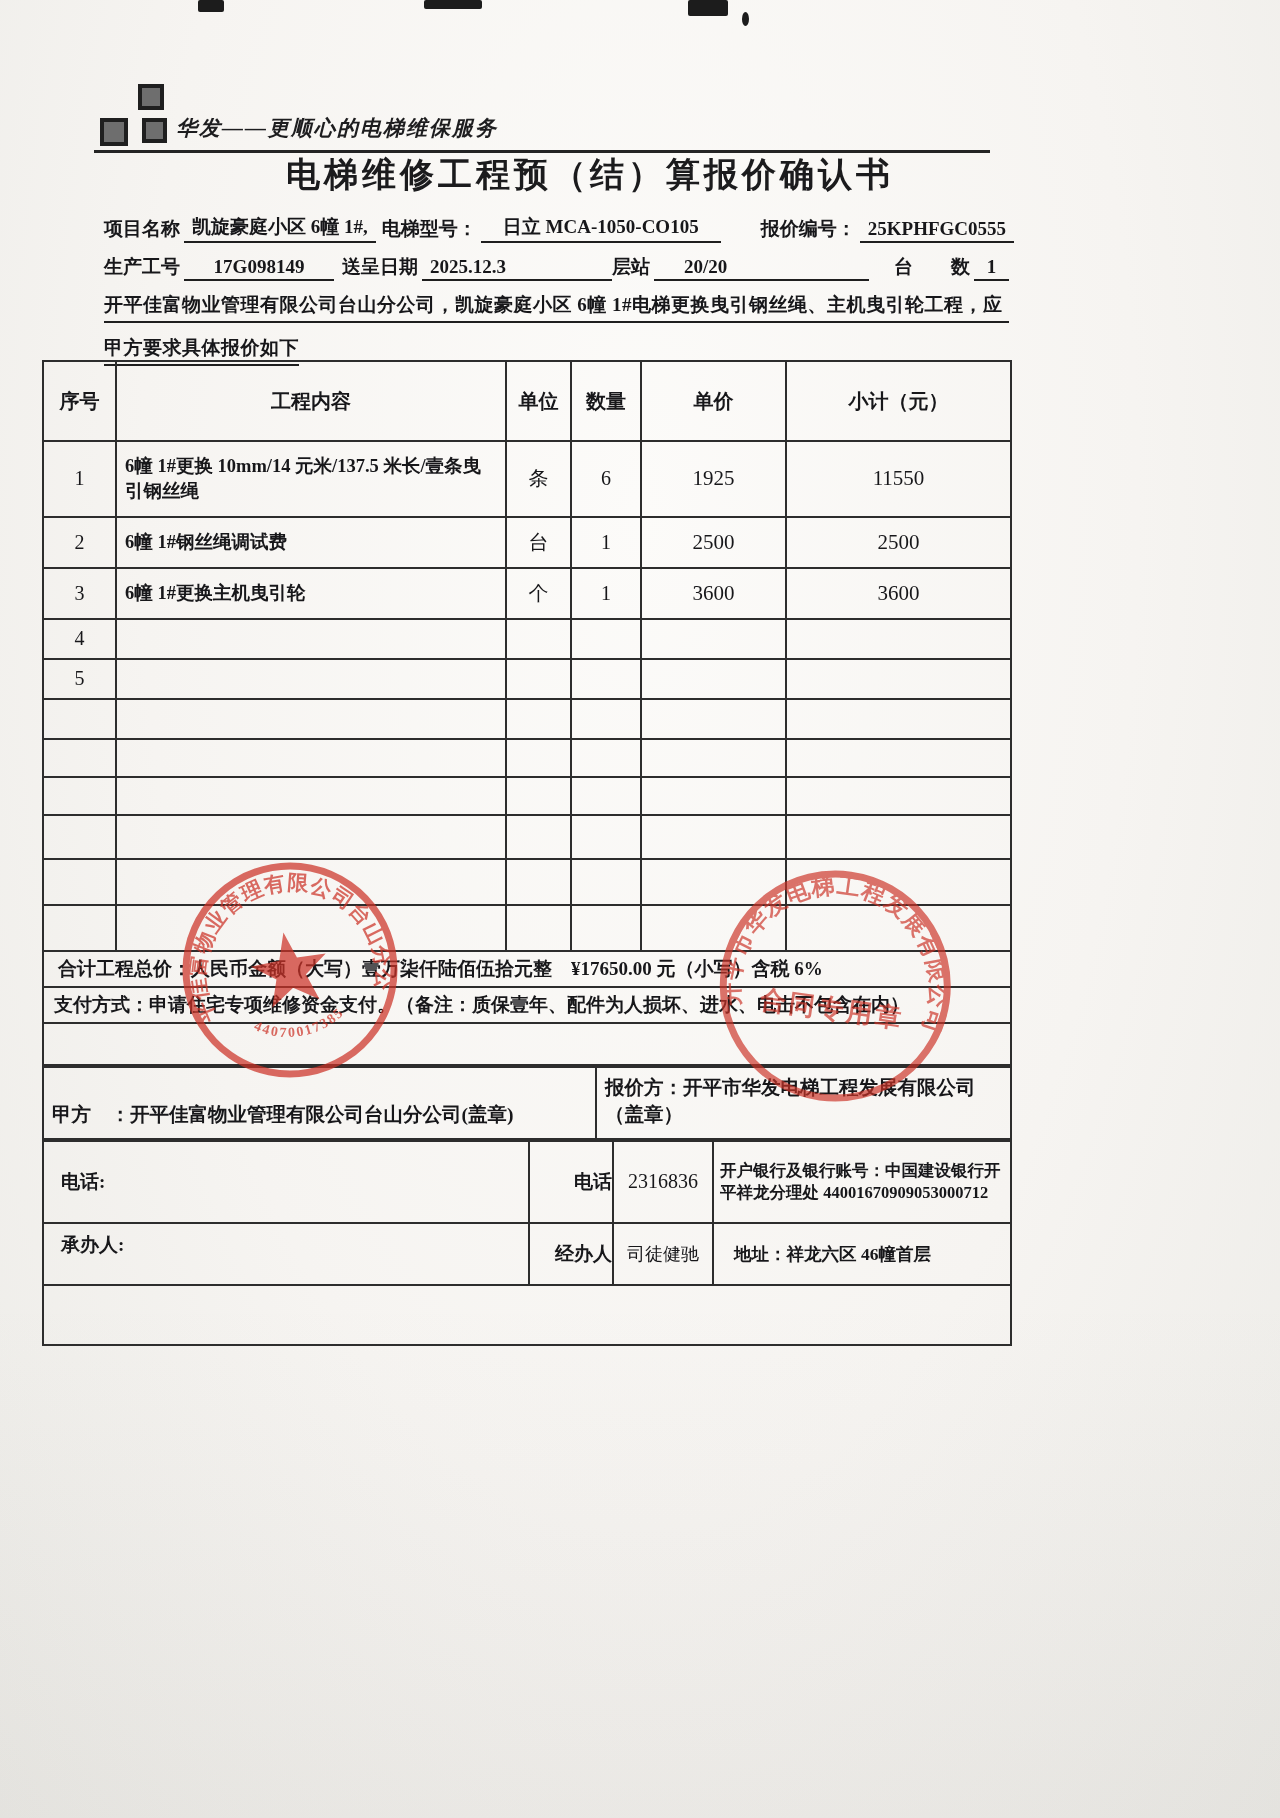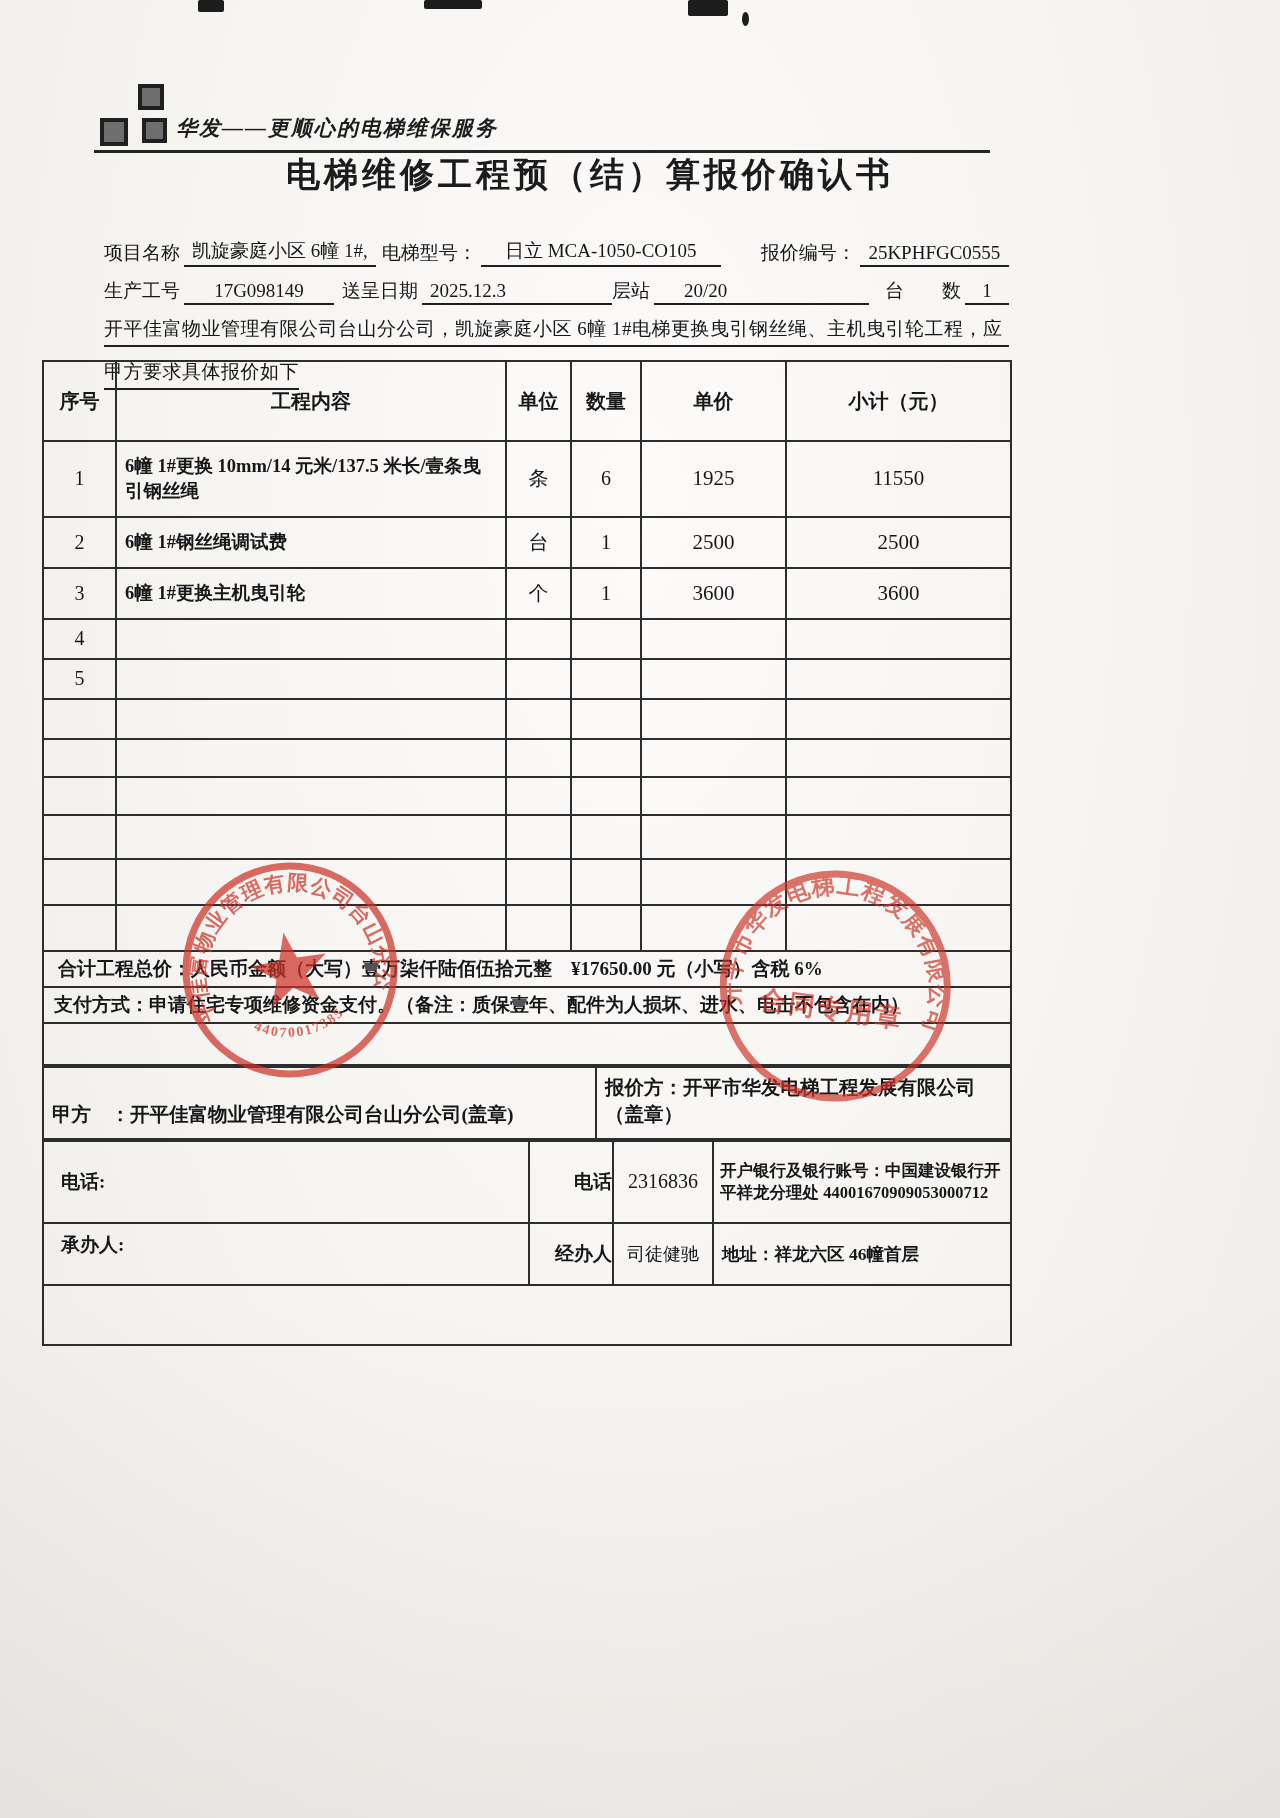--- a/index.html
+++ b/index.html
@@ -37,21 +37,21 @@
     font-style:italic; letter-spacing:2px; color:#1d1d1f; white-space:nowrap;
   }
   .brand-rule{ position:absolute; left:-4px; top:66px; width:896px; height:3px; background:#242424; }
 
   .doc-title{
     position:absolute; left:0; top:152px; width:1180px; text-align:center;
     font-size:34px; font-weight:bold; letter-spacing:4px; color:#1b1b1d;
   }
 
   
-  .info{ position:absolute; left:104px; top:238px; width:905px; font-size:19px; font-weight:normal; color:#17171a; }
+  .info{ position:absolute; left:104px; top:214px; width:905px; font-size:19px; font-weight:bold; color:#17171a; }
   .info-line{ display:flex; align-items:flex-end; margin-bottom:11px; white-space:nowrap; }
   .lbl{ padding:0 4px 1px 0; }
   .uval{ border-bottom:2px solid #1f1f1f; padding:0 8px 1px 8px; text-align:center; }
   .grow{ flex:1; }
   .intro{ border-bottom:2px solid #1f1f1f; padding-bottom:3px; margin-bottom:12px; letter-spacing:0.5px; }
   .intro.short{ width:fit-content; }
 
   
   .tables{ position:absolute; left:42px; top:360px; width:847px; }
   table{ border-collapse:collapse; table-layout:fixed; width:968px; }
@@ -69,21 +69,21 @@
   .spacer-row td{ height:42px; }
   .party-row td{ height:72px; font-weight:bold; font-size:19.5px; padding:0 8px; vertical-align:bottom; }
   .party-row .pcell{ padding-bottom:10px; }
   .phone-row td{ height:82px; }
   .handler-row td{ height:62px; }
   .last-row td{ height:60px; }
   .side-lbl{ padding:0 17px; font-weight:bold; font-size:19px; vertical-align:middle; }
   .mid-lbl{ text-align:right; font-weight:bold; font-size:19px; }
   .mid-val{ text-align:center; font-size:20px; }
   .bank-cell{ padding:2px 6px; font-weight:bold; font-size:16.5px; line-height:1.3; }
-  .addr-cell{ padding:2px 8px; font-weight:bold; font-size:17.5px; }
+  .addr-cell{ padding:2px 20px; font-weight:bold; font-size:17.5px; }
 
   
   .stamp{ position:absolute; pointer-events:none; }
   .stamp-left{ left:172px; top:852px; transform:rotate(-10deg); }
   .stamp-right{ left:700px; top:858px; transform:rotate(8deg); }
 </style>
 </head>
 <body>
 
 <div class="page">
@@ -114,21 +114,21 @@
       <span class="lbl" style="margin-left:40px">报价编号：</span>
       <span class="uval grow">25KPHFGC0555</span>
     </div>
     <div class="info-line">
       <span class="lbl">生产工号</span>
       <span class="uval" style="min-width:150px">17G098149</span>
       <span class="lbl" style="margin-left:8px">送呈日期</span>
       <span class="uval" style="min-width:190px; text-align:left">2025.12.3</span>
       <span class="lbl">层站</span>
       <span class="uval" style="min-width:215px; text-align:left; padding-left:30px">20/20</span>
-      <span class="lbl" style="margin-left:16px">台　　数</span>
+      <span class="lbl" style="margin-left:25px">台　　数</span>
       <span class="uval grow">1</span>
     </div>
     <div class="info-line intro">开平佳富物业管理有限公司台山分公司，凯旋豪庭小区 6幢 1#电梯更换曳引钢丝绳、主机曳引轮工程，应</div>
     <div class="info-line intro short">甲方要求具体报价如下</div>
   </div>
 
   <div class="tables">
 
     <table>
       <colgroup>

